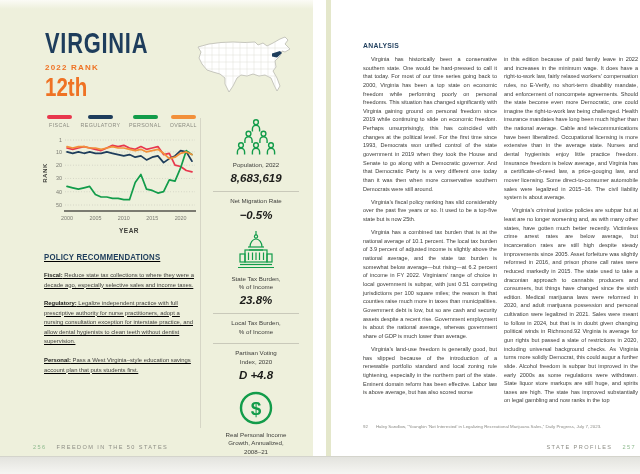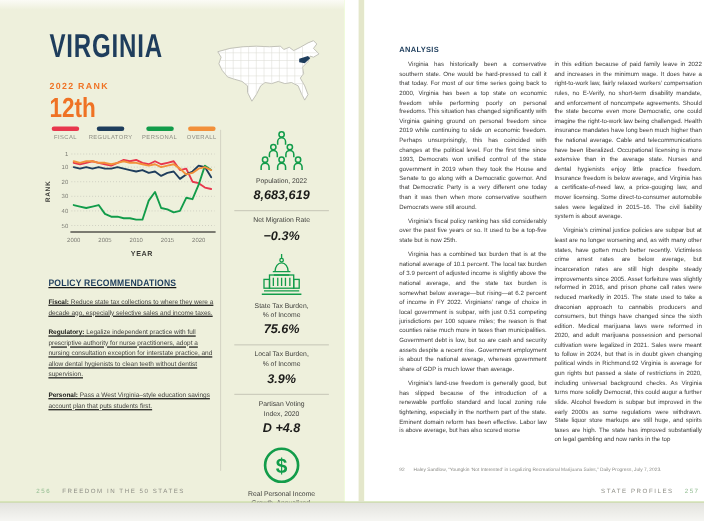--- a/index.html
+++ b/index.html
@@ -6,21 +6,21 @@
   body{font-family:"Liberation Sans",sans-serif;}
   .spread{position:relative;width:640px;height:474px;overflow:hidden;background:#bef264;}
 
   
   .page-left{position:absolute;left:0;top:0;width:313px;height:456px;background:#eef0dc;}
   .page-left::before{content:"";position:absolute;top:0;left:0;right:0;height:9px;
     background:linear-gradient(#fbfbf6,rgba(255,255,255,0));}
   .title-block{position:absolute;left:45px;top:26px;}
   .state-title{margin:0;font-size:30px;font-weight:bold;color:#1e3d5c;white-space:nowrap;
     transform:scaleX(.73);transform-origin:left;letter-spacing:1px;}
-  .rank-label{margin-top:14px;font-size:8px;font-weight:bold;color:#ef7224;letter-spacing:1.2px;}
+  .rank-label{margin-top:3px;font-size:8px;font-weight:bold;color:#ef7224;letter-spacing:1.2px;}
   .rank-value{font-size:25px;font-weight:bold;color:#ef7224;margin-top:1px;
     transform:scaleX(.82);transform-origin:left;}
   .us-map{position:absolute;left:194px;top:34px;}
 
   .chart-block{position:absolute;left:46px;top:115px;width:152px;}
   .legend{display:flex;justify-content:space-between;margin-bottom:5px;padding:0 1px;}
   .leg-item{display:flex;flex-direction:column;align-items:center;}
   .leg-swatch{width:25px;height:3.5px;border-radius:2px;background:#999;}
   .leg-label{margin-top:3px;font-size:5.3px;color:#8a8a80;letter-spacing:.4px;}
   .chart-wrap{position:relative;}
@@ -176,21 +176,21 @@
           <use href="#person" x="10.5" y="11.5"></use>
             <use href="#person" x="25.5" y="11.5"></use>
           <use href="#person" x="3" y="23"></use>
             <use href="#person" x="18" y="23"></use>
             <use href="#person" x="33" y="23"></use>
         </svg>
         <div class="stat-label">Population, 2022</div>
         <div class="stat-value">8,683,619</div>
         <div class="stat-div"></div>
         <div class="stat-label">Net Migration Rate</div>
-        <div class="stat-value">−0.3%</div>
+        <div class="stat-value">−0.5%</div>
       </div>
 
       <div class="stat-group">
         <svg class="stat-icon" width="42" height="40" viewBox="0 0 40 40">
           <g fill="none" stroke="#129c4a" stroke-width="1.2">
             <line x1="20" y1="1" x2="20" y2="5"></line>
             <circle cx="20" cy="6.5" r="1.6"></circle>
             <path d="M14,17 a6,8 0 0 1 12,0"></path>
             <line x1="12" y1="17" x2="28" y2="17"></line>
             <line x1="13" y1="20" x2="27" y2="20"></line>
@@ -201,25 +201,24 @@
               <line x1="23.5" y1="22.5" x2="23.5" y2="30"></line>
             <line x1="27.5" y1="22.5" x2="27.5" y2="30"></line>
             <rect x="4" y="24" width="5" height="8"></rect>
               <rect x="31" y="24" width="5" height="8"></rect>
             <line x1="4" y1="34.5" x2="36" y2="34.5"></line>
             <line x1="2" y1="37.5" x2="38" y2="37.5"></line>
           </g>
         </svg>
         <div class="stat-label">State Tax Burden,
 % of Income</div>
-        <div class="stat-value">75.6%</div>
+        <div class="stat-value">23.8%</div>
         <div class="stat-div"></div>
         <div class="stat-label">Local Tax Burden,
 % of Income</div>
-        <div class="stat-value">3.9%</div>
         <div class="stat-div"></div>
         <div class="stat-label">Partisan Voting
 Index, 2020</div>
         <div class="stat-value">D +4.8</div>
       </div>
 
       <div class="stat-group">
         <svg class="stat-icon" width="36" height="36" viewBox="0 0 36 36">
           <circle cx="18" cy="18" r="15" fill="none" stroke="#129c4a" stroke-width="2.4"></circle>
           <text x="18" y="25" text-anchor="middle" font-size="19" font-weight="bold" fill="#129c4a" font-family="Liberation Sans, sans-serif">$</text>

